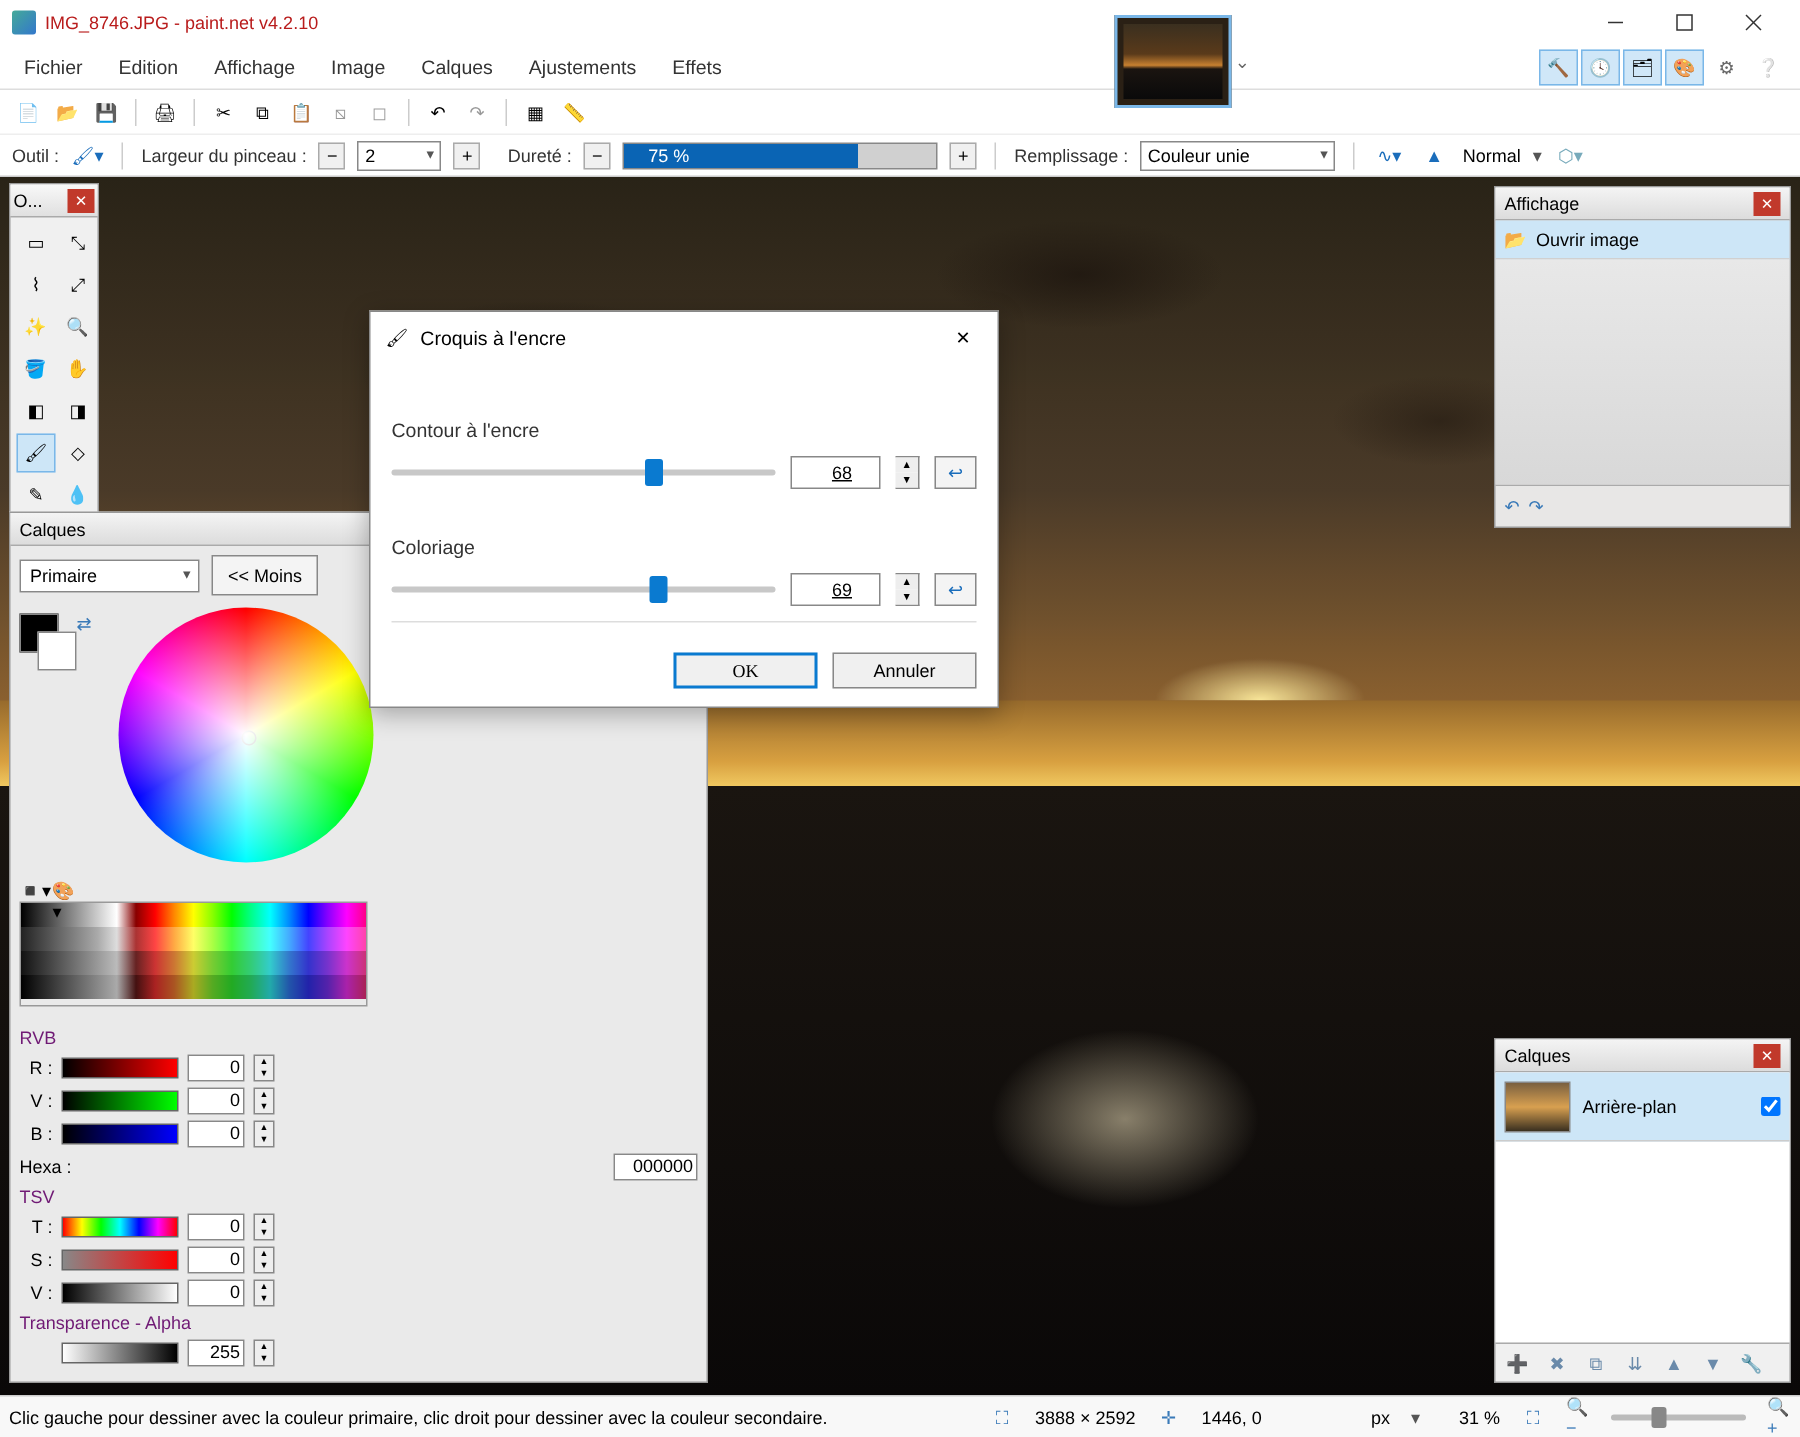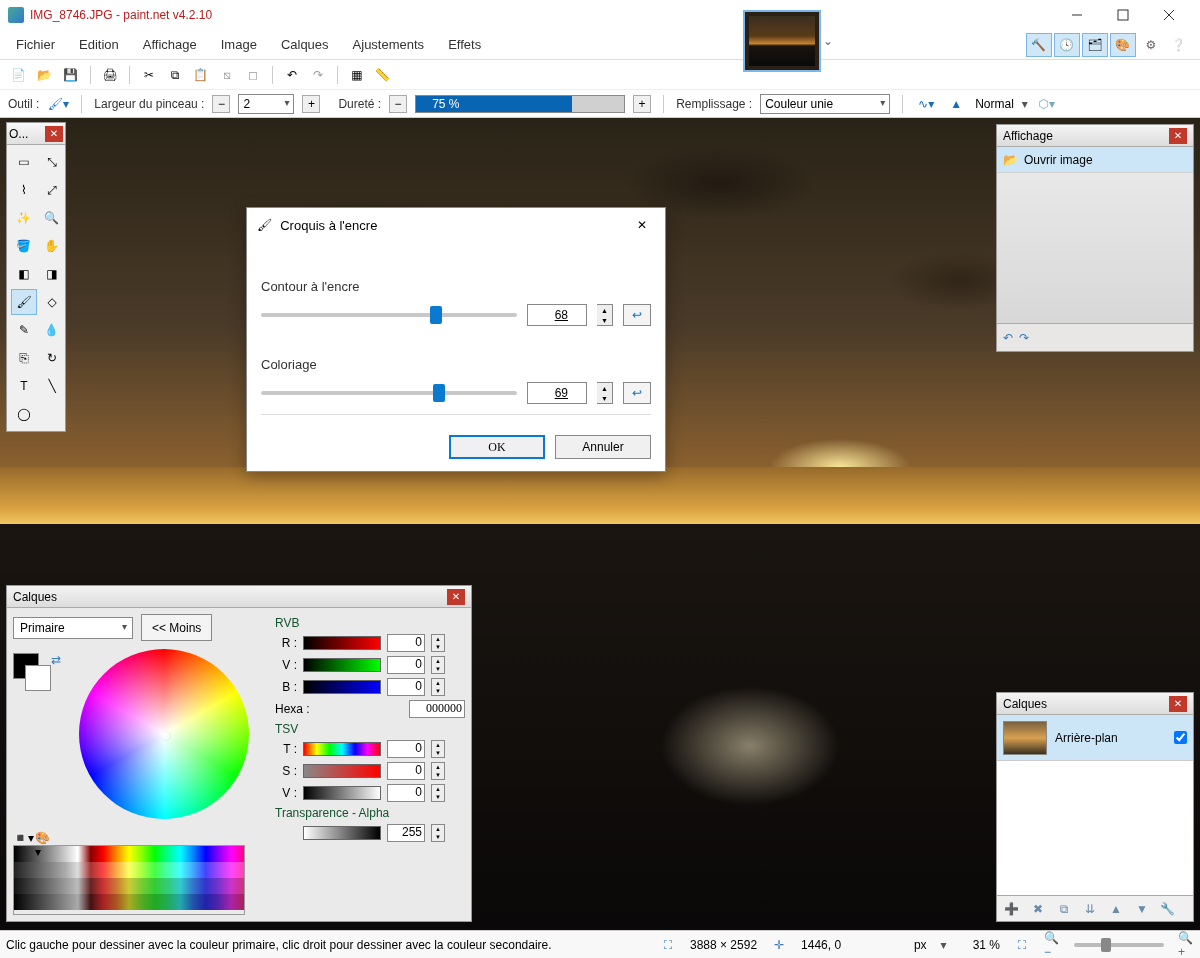--- a/index.html
+++ b/index.html
@@ -66,49 +66,49 @@
 
 .layers-panel{position:absolute;right:6px;bottom:36px;width:198px;background:#f0f0f0;border:1px solid #999;}
 .layers-body{height:180px;background:#fff;}
 .layer-row{height:46px;display:flex;align-items:center;gap:8px;padding:0 6px;background:#cde6f7;border-bottom:1px solid #ccc;}
 .layer-thumb{width:44px;height:34px;background:linear-gradient(to bottom,#7a6040,#d8a050 50%,#3a3020);border:1px solid #888;}
 .layers-foot{height:26px;display:flex;align-items:center;gap:4px;padding:0 4px;border-top:1px solid #aaa;}
 .lf-btn{width:22px;height:20px;display:flex;align-items:center;justify-content:center;color:#6a8aaa;}
 
 
 .colors-panel{position:absolute;left:6px;bottom:36px;width:466px;background:#eaeaea;border:1px solid #999;}
-.colors-body{display:flex;padding:6px;gap:12px;}
+.colors-body{display:flex;padding:6px;gap:12px;flex-direction:column;}
 .col-left{width:250px;}
 .primary-row{display:flex;align-items:center;gap:8px;margin-bottom:8px;}
 .combo2{height:22px;border:1px solid #888;background:#fff;padding:0 22px 0 6px;position:relative;display:inline-flex;align-items:center;width:120px;}
 .combo2::after{content:"▾";position:absolute;right:5px;top:3px;font-size:10px;color:#555;}
 .moins-btn{height:27px;border:1px solid #888;background:#f4f4f4;padding:0 10px;display:inline-flex;align-items:center;}
 .swatch-pair{position:relative;width:44px;height:44px;margin:4px 0;float:left;}
 .sw-a{position:absolute;width:26px;height:26px;background:#000;border:1px solid #888;left:0;top:0;}
 .sw-b{position:absolute;width:26px;height:26px;background:#fff;border:1px solid #888;left:12px;top:12px;}
 .sw-swap{position:absolute;right:-4px;top:0;font-size:12px;color:#3a7ab8;}
 .wheel{width:170px;height:170px;border-radius:50%;margin:0 auto 8px;position:relative;background:conic-gradient(red,#ff0,#0f0,#0ff,#00f,#f0f,red);}
 .wheel::after{content:"";position:absolute;inset:0;border-radius:50%;background:radial-gradient(circle,#fff 0%,transparent 70%);}
 .wheel-mark{position:absolute;left:48%;top:48%;width:10px;height:10px;border:1px solid #000;border-radius:50%;}
 .pal-row{display:flex;align-items:center;gap:4px;margin-top:4px;}
 .pal-ico{width:18px;height:14px;}
 .palette{width:232px;height:70px;border:1px solid #999;background:
  linear-gradient(to right,#000,#333,#666,#999,#ccc,#fff,#800,#f00,#f80,#ff0,#8f0,#0f0,#0f8,#0ff,#08f,#00f,#80f,#f0f,#f08) 0 0/100% 16px no-repeat,
  linear-gradient(to right,#222,#444,#666,#888,#aaa,#ddd,#a33,#f44,#fa4,#ff6,#af4,#4f4,#4fa,#4ff,#4af,#44f,#a4f,#f4f,#f4a) 0 16px/100% 16px no-repeat,
  linear-gradient(to right,#111,#333,#555,#777,#999,#bbb,#622,#c33,#c73,#cc3,#7c3,#3c3,#3c7,#3cc,#37c,#33c,#73c,#c3c,#c37) 0 32px/100% 16px no-repeat,
  linear-gradient(to right,#000,#222,#444,#666,#888,#aaa,#411,#a22,#a52,#aa2,#5a2,#2a2,#2a5,#2aa,#25a,#22a,#52a,#a2a,#a25) 0 48px/100% 16px no-repeat;}
 .col-right{flex:1;}
-.sect-label{font-size:12px;margin:2px 0 4px;color:#14532d;}
+.sect-label{font-size:12px;margin:2px 0 4px;color:#701a75;}
 .rgb-row{display:flex;align-items:center;gap:6px;margin-bottom:4px;}
 .rgb-row .lab{width:22px;text-align:right;}
 .grad{width:78px;height:14px;border:1px solid #666;}
 .num-in{width:38px;height:18px;border:1px solid #888;text-align:right;padding-right:2px;background:#fff;}
 .spin{width:14px;height:18px;border:1px solid #888;display:flex;flex-direction:column;}
 .spin div{flex:1;font-size:6px;text-align:center;line-height:8px;background:#eee;}
-.hexa-in{width:56px;height:18px;border:1px solid #888;text-align:right;padding-right:2px;background:#fff;font-family:Liberation Serif, serif;}
+.hexa-in{width:56px;height:18px;border:1px solid #888;text-align:right;padding-right:2px;background:#fff;}
 
 
 .dialog{position:absolute;left:246px;top:207px;width:420px;background:#fff;border:1px solid #888;box-shadow:0 4px 16px rgba(0,0,0,.3);}
 .dlg-title{height:34px;display:flex;align-items:center;padding:0 10px;gap:8px;}
 .dlg-close{margin-left:auto;width:26px;height:26px;display:flex;align-items:center;justify-content:center;}
 .dlg-body{padding:6px 14px 4px;}
 .dlg-sect{margin-bottom:10px;margin-top:31px;}
 .dlg-lab{font-size:13px;color:#333;margin-bottom:10px;}
 .slider-row{display:flex;align-items:center;gap:10px;}
 .slider{flex:1;height:4px;background:#c8c8c8;position:relative;border-radius:2px;}

